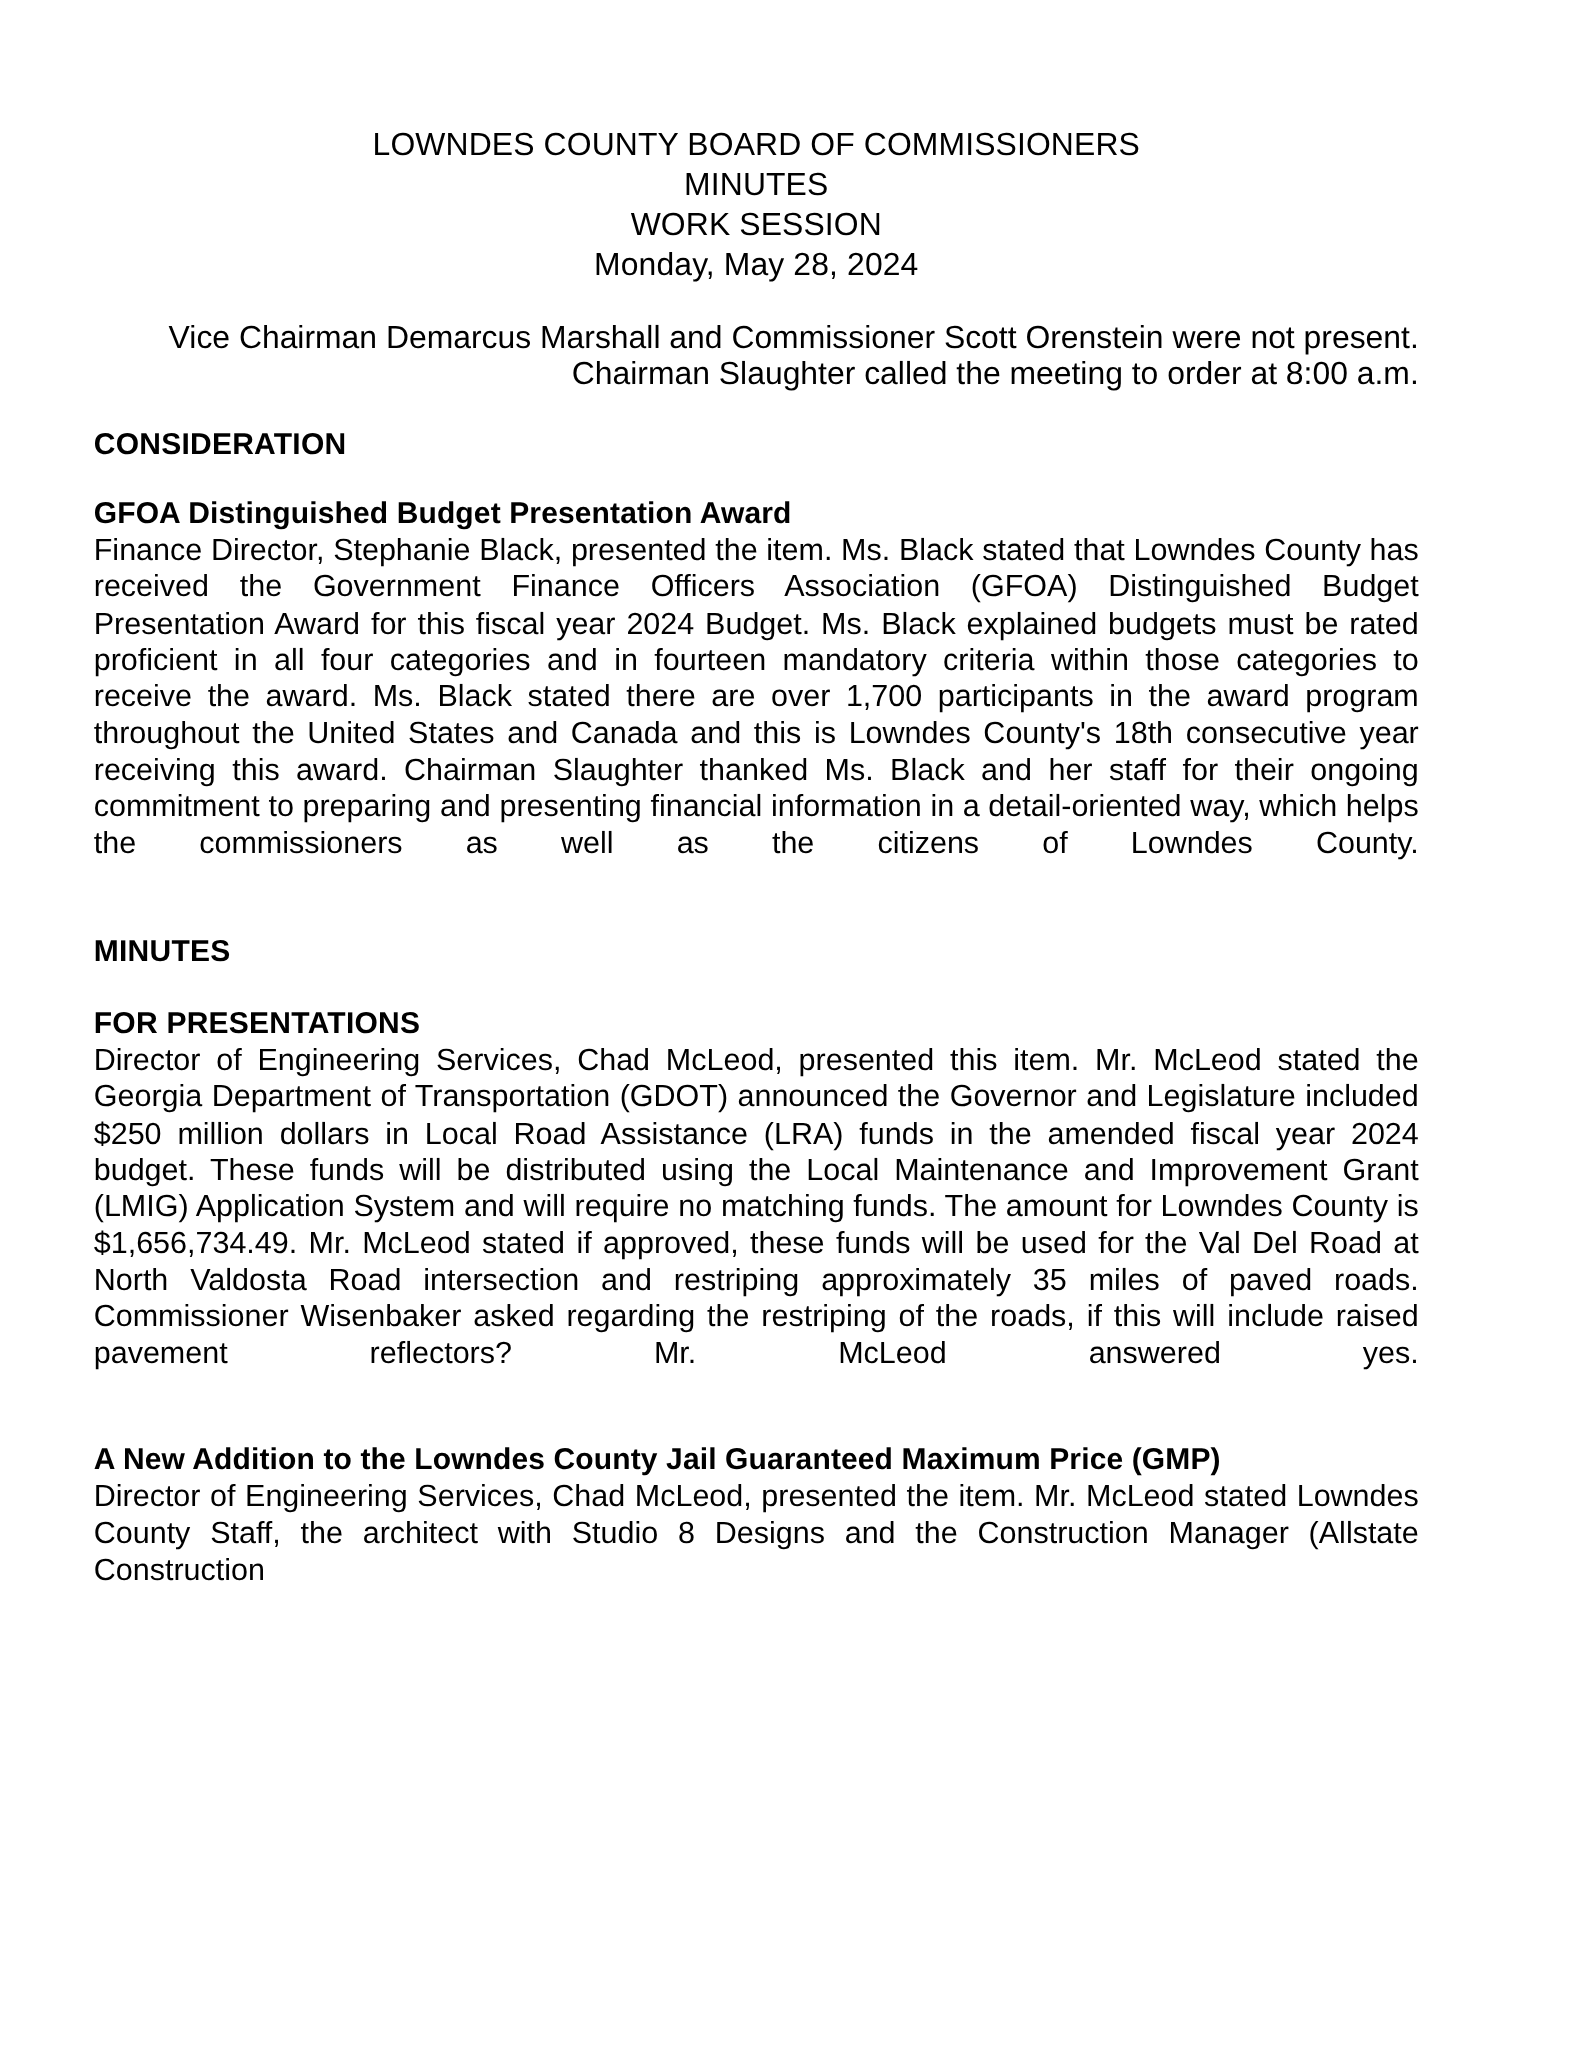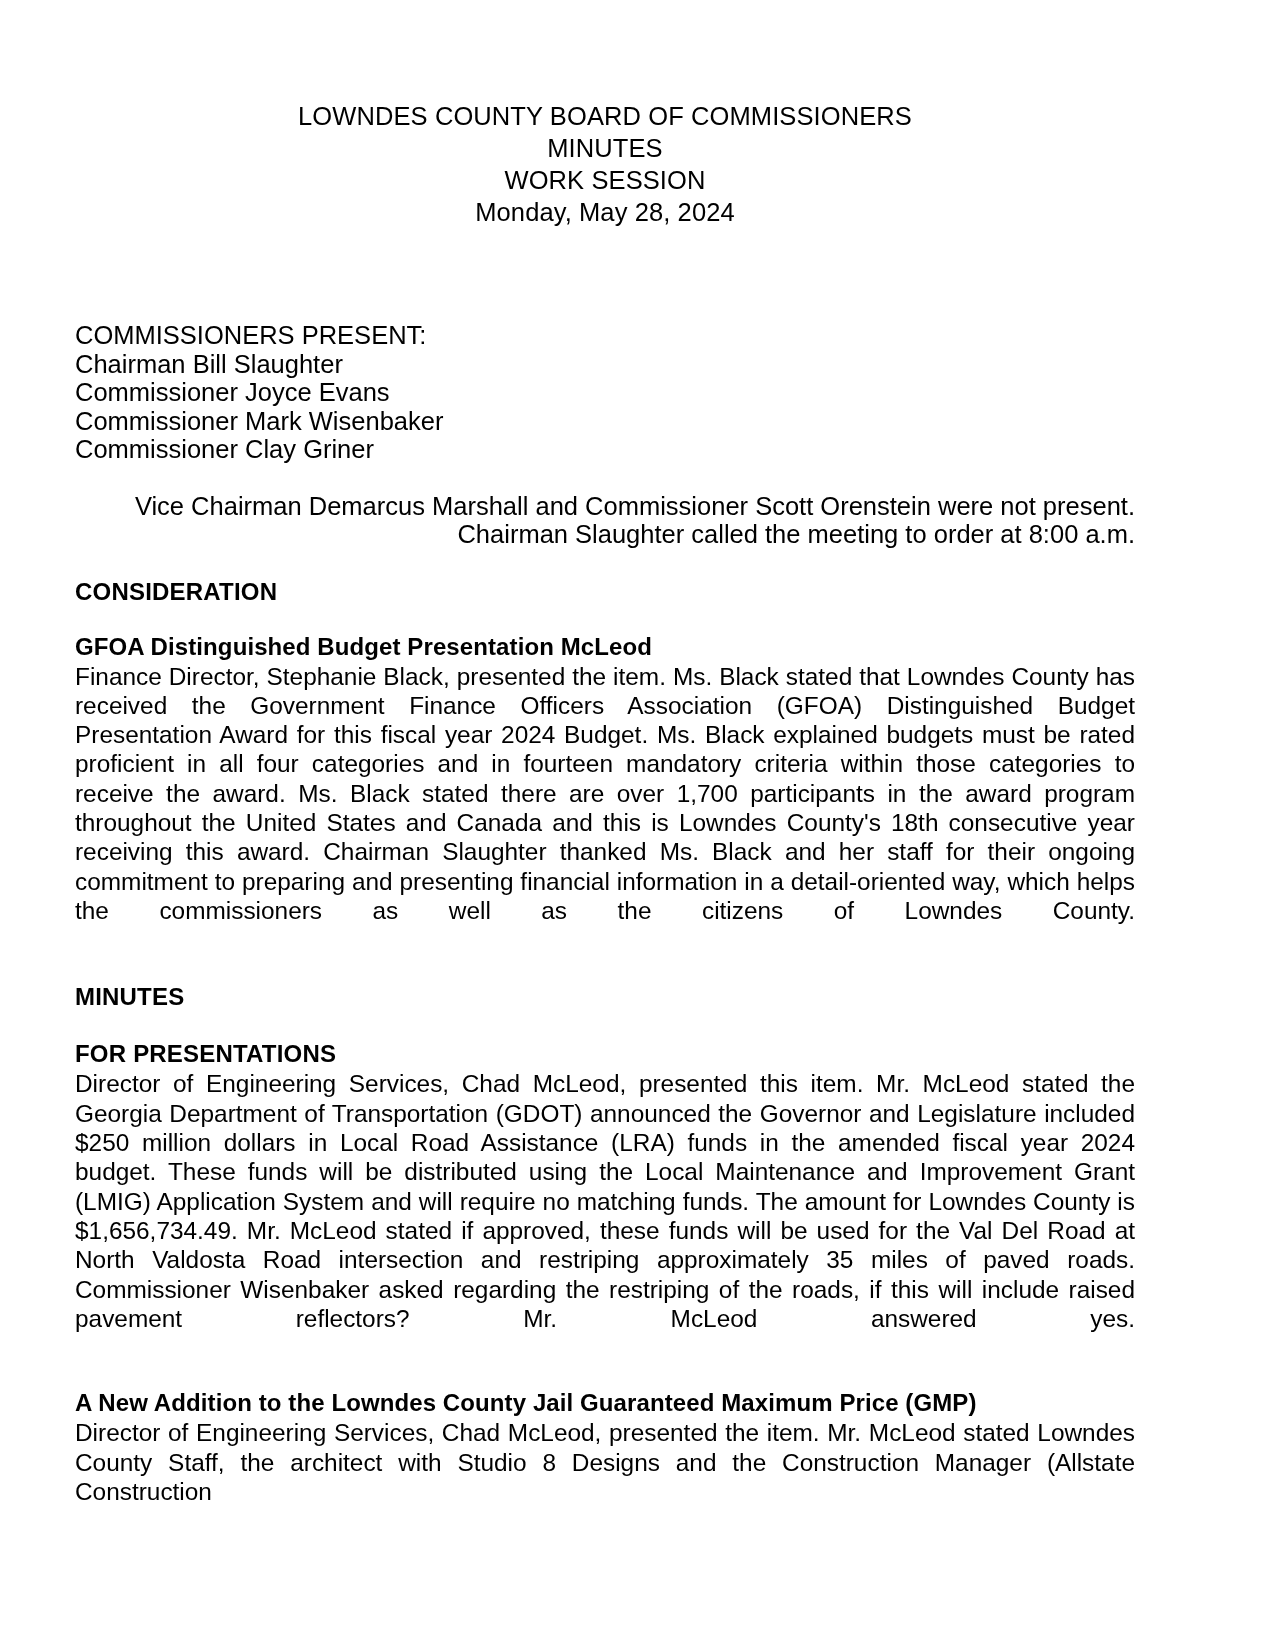--- a/index.html
+++ b/index.html
@@ -94,36 +94,29 @@
 <div class="page">
   <div class="sheet">
 
     <div class="doc-header">
       <span class="hline">LOWNDES COUNTY BOARD OF COMMISSIONERS</span>
       <span class="hline">MINUTES</span>
       <span class="hline">WORK SESSION</span>
       <span class="hline">Monday, May 28, 2024</span>
     </div>
 
-    <div class="attendance">
-      <span class="aline">COMMISSIONERS PRESENT:</span>
-      <span class="aline">Chairman Bill Slaughter</span>
-      <span class="aline">Commissioner Joyce Evans</span>
-      <span class="aline">Commissioner Mark Wisenbaker</span>
-      <span class="aline">Commissioner Clay Griner</span>
-    </div>
 
     <div class="absent-block">
       <span class="aline">Vice Chairman Demarcus Marshall and Commissioner Scott Orenstein were not present.</span>
       <span class="aline">Chairman Slaughter called the meeting to order at 8:00 a.m.</span>
     </div>
 
     <div class="section-heading">CONSIDERATION</div>
 
-    <div class="item-heading">GFOA Distinguished Budget Presentation McLeod</div>
+    <div class="item-heading">GFOA Distinguished Budget Presentation Award</div>
     <div class="body-text tight">Finance Director, Stephanie Black, presented the item.  Ms. Black stated that Lowndes County has received the Government Finance Officers Association (GFOA) Distinguished Budget Presentation Award for this fiscal year 2024 Budget.  Ms. Black explained budgets must be rated proficient in all four categories and in fourteen mandatory criteria within those categories to receive the award.  Ms. Black stated there are over 1,700 participants in the award program throughout the United States and Canada and this is Lowndes County's 18th consecutive year receiving this award.  Chairman Slaughter thanked Ms. Black and her staff for their ongoing commitment to preparing and presenting financial information in a detail-oriented way, which helps the commissioners as well as the citizens of Lowndes County.</div>
 
     <div class="section-heading">MINUTES</div>
 
     <div class="section-heading">FOR PRESENTATIONS</div>
 
     <div class="body-text tight">Director of Engineering Services, Chad McLeod, presented this item.  Mr. McLeod stated the Georgia Department of Transportation (GDOT) announced the Governor and Legislature included $250 million dollars in Local Road Assistance (LRA) funds in the amended fiscal year 2024 budget.  These funds will be distributed using the Local Maintenance and Improvement Grant (LMIG) Application System and will require no matching funds.  The amount for Lowndes County is $1,656,734.49.  Mr. McLeod stated if approved, these funds will be used for the Val Del Road at North Valdosta Road intersection and restriping approximately 35 miles of paved roads.  Commissioner Wisenbaker asked regarding the restriping of the roads, if this will include raised pavement reflectors?  Mr. McLeod answered yes.</div>
 
     <div class="item-heading">A New Addition to the Lowndes County Jail Guaranteed Maximum Price (GMP)</div>
     <div class="body-text tight">Director of Engineering Services, Chad McLeod, presented the item.  Mr. McLeod stated Lowndes County Staff, the architect with Studio 8 Designs and the Construction Manager (Allstate Construction</div>

